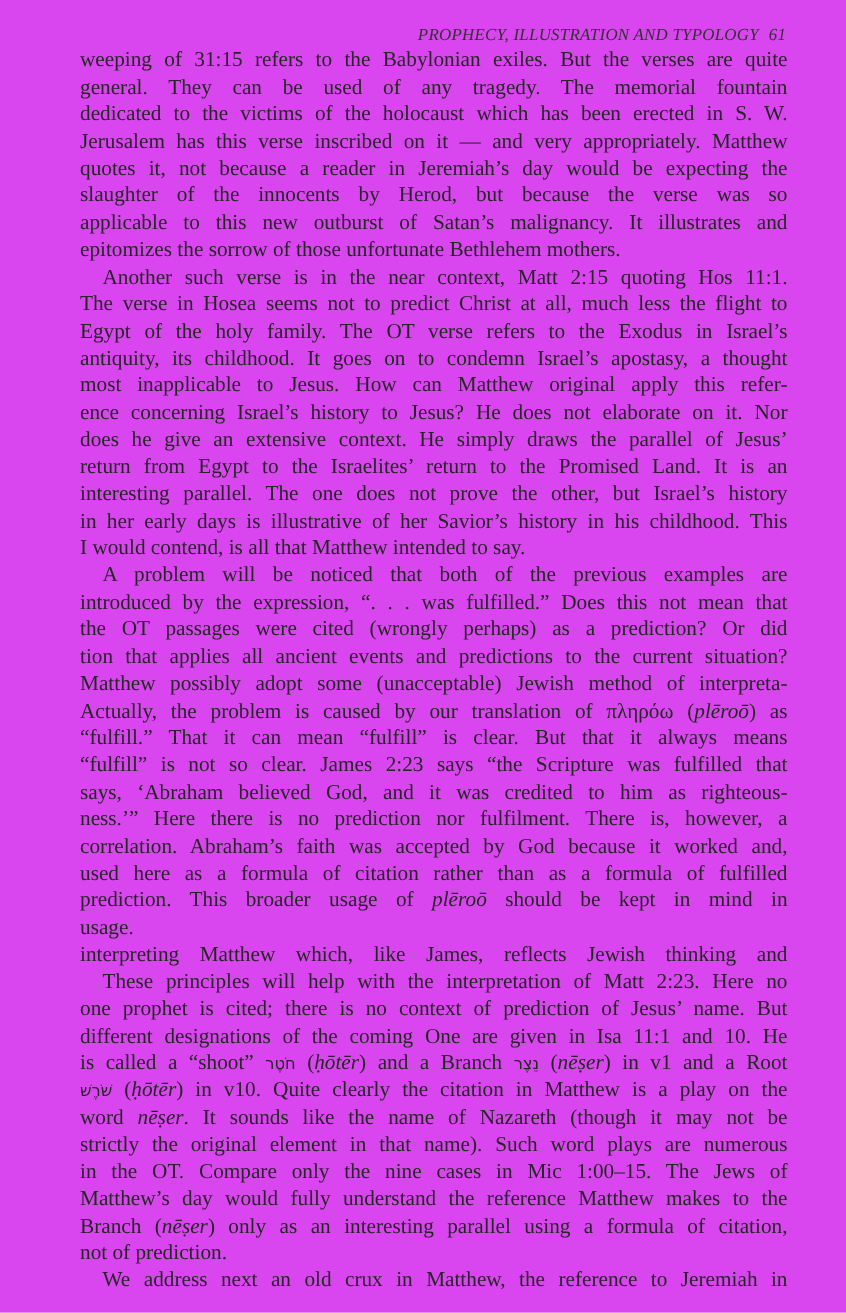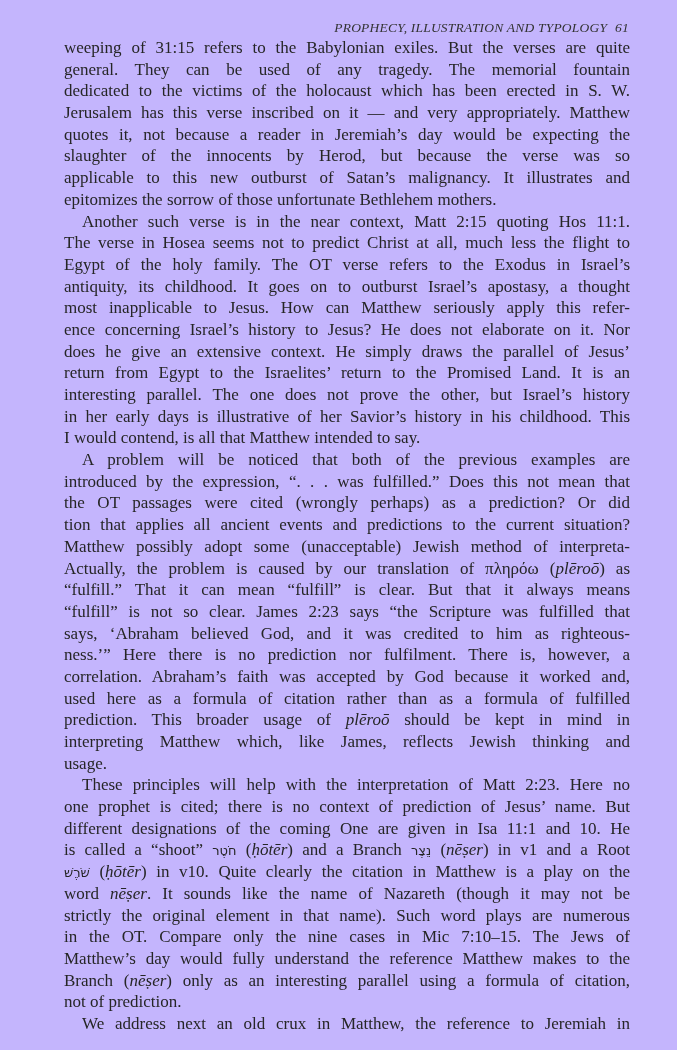--- a/index.html
+++ b/index.html
@@ -1,17 +1,17 @@
 <!DOCTYPE html>
 <html><head>
 <meta charset="utf-8">
 <style>
   html, body { margin: 0; padding: 0; background: #ffffff; }
   body { width: 677px; height: 1050px; position: relative; overflow: hidden; color: #2a2a2a; }
-  .page { position: absolute; left: 0; top: 0; width: 677px; height: 1050px; background: #c4b5fd; }
+  .page { position: absolute; left: 0; top: 0; width: 677px; height: 1050px; background: #d946ef; }
   .running-head {
     position: absolute; top: 20px; left: 64px; width: 565px; text-align: right;
     font-family: "Liberation Serif", serif; font-style: italic; font-size: 13.5px; letter-spacing: 0.2px; color: #333;
   }
   .running-head .pg { margin-left: 8px; }
   .body-text {
     position: absolute; top: 37px; left: 64px; width: 566px;
     font-family: "Liberation Serif", serif; font-size: 17px; line-height: 21.7px; color: #262626;
   }
   .line { display: block; white-space: nowrap; text-align: justify; text-align-last: justify; height: 21.7px; overflow: visible; }
@@ -32,49 +32,49 @@
       <span class="line">general. They can be used of any tragedy. The memorial fountain</span>
       <span class="line">dedicated to the victims of the holocaust which has been erected in S. W.</span>
       <span class="line">Jerusalem has this verse inscribed on it — and very appropriately. Matthew</span>
       <span class="line">quotes it, not because a reader in Jeremiah’s day would be expecting the</span>
       <span class="line">slaughter of the innocents by Herod, but because the verse was so</span>
       <span class="line">applicable to this new outburst of Satan’s malignancy. It illustrates and</span>
       <span class="line last">epitomizes the sorrow of those unfortunate Bethlehem mothers.</span>
       <span class="line indent">Another such verse is in the near context, Matt 2:15 quoting Hos 11:1.</span>
       <span class="line">The verse in Hosea seems not to predict Christ at all, much less the flight to</span>
       <span class="line">Egypt of the holy family. The OT verse refers to the Exodus in Israel’s</span>
-      <span class="line">antiquity, its childhood. It goes on to outburst Israel’s apostasy, a thought</span>
-      <span class="line">most inapplicable to Jesus. How can Matthew seriously apply this refer-</span>
+      <span class="line">antiquity, its childhood. It goes on to condemn Israel’s apostasy, a thought</span>
+      <span class="line">most inapplicable to Jesus. How can Matthew original apply this refer-</span>
       <span class="line">ence concerning Israel’s history to Jesus? He does not elaborate on it. Nor</span>
       <span class="line">does he give an extensive context. He simply draws the parallel of Jesus’</span>
       <span class="line">return from Egypt to the Israelites’ return to the Promised Land. It is an</span>
       <span class="line">interesting parallel. The one does not prove the other, but Israel’s history</span>
       <span class="line">in her early days is illustrative of her Savior’s history in his childhood. This</span>
       <span class="line last">I would contend, is all that Matthew intended to say.</span>
       <span class="line indent">A problem will be noticed that both of the previous examples are</span>
       <span class="line">introduced by the expression, “. . . was fulfilled.” Does this not mean that</span>
       <span class="line">the OT passages were cited (wrongly perhaps) as a prediction? Or did</span>
       <span class="line">tion that applies all ancient events and predictions to the current situation?</span>
       <span class="line">Matthew possibly adopt some (unacceptable) Jewish method of interpreta-</span>
       <span class="line">Actually, the problem is caused by our translation of πληρόω (<i>plēroō</i>) as</span>
       <span class="line">“fulfill.” That it can mean “fulfill” is clear. But that it always means</span>
       <span class="line">“fulfill” is not so clear. James 2:23 says “the Scripture was fulfilled that</span>
       <span class="line">says, ‘Abraham believed God, and it was credited to him as righteous-</span>
       <span class="line">ness.’” Here there is no prediction nor fulfilment. There is, however, a</span>
       <span class="line">correlation. Abraham’s faith was accepted by God because it worked and,</span>
       <span class="line">used here as a formula of citation rather than as a formula of fulfilled</span>
       <span class="line">prediction. This broader usage of <i>plēroō</i> should be kept in mind in</span>
+      <span class="line last">usage.</span>
       <span class="line">interpreting Matthew which, like James, reflects Jewish thinking and</span>
-      <span class="line last">usage.</span>
       <span class="line indent">These principles will help with the interpretation of Matt 2:23. Here no</span>
       <span class="line">one prophet is cited; there is no context of prediction of Jesus’ name. But</span>
       <span class="line">different designations of the coming One are given in Isa 11:1 and 10. He</span>
       <span class="line">is called a “shoot” <span class="hebrew">חֹטֶר</span> (<i>ḥōtēr</i>) and a Branch <span class="hebrew">נֵצֶר</span> (<i>nēṣer</i>) in v1 and a Root</span>
       <span class="line"><span class="hebrew">שֹׁרֶשׁ</span> (<i>ḥōtēr</i>) in v10. Quite clearly the citation in Matthew is a play on the</span>
       <span class="line">word <i>nēṣer</i>. It sounds like the name of Nazareth (though it may not be</span>
       <span class="line">strictly the original element in that name). Such word plays are numerous</span>
-      <span class="line">in the OT. Compare only the nine cases in Mic 7:10–15. The Jews of</span>
+      <span class="line">in the OT. Compare only the nine cases in Mic 1:00–15. The Jews of</span>
       <span class="line">Matthew’s day would fully understand the reference Matthew makes to the</span>
       <span class="line">Branch (<i>nēṣer</i>) only as an interesting parallel using a formula of citation,</span>
       <span class="line last">not of prediction.</span>
       <span class="line indent">We address next an old crux in Matthew, the reference to Jeremiah in</span>
     </div>
 </div>
 
 </body></html>

